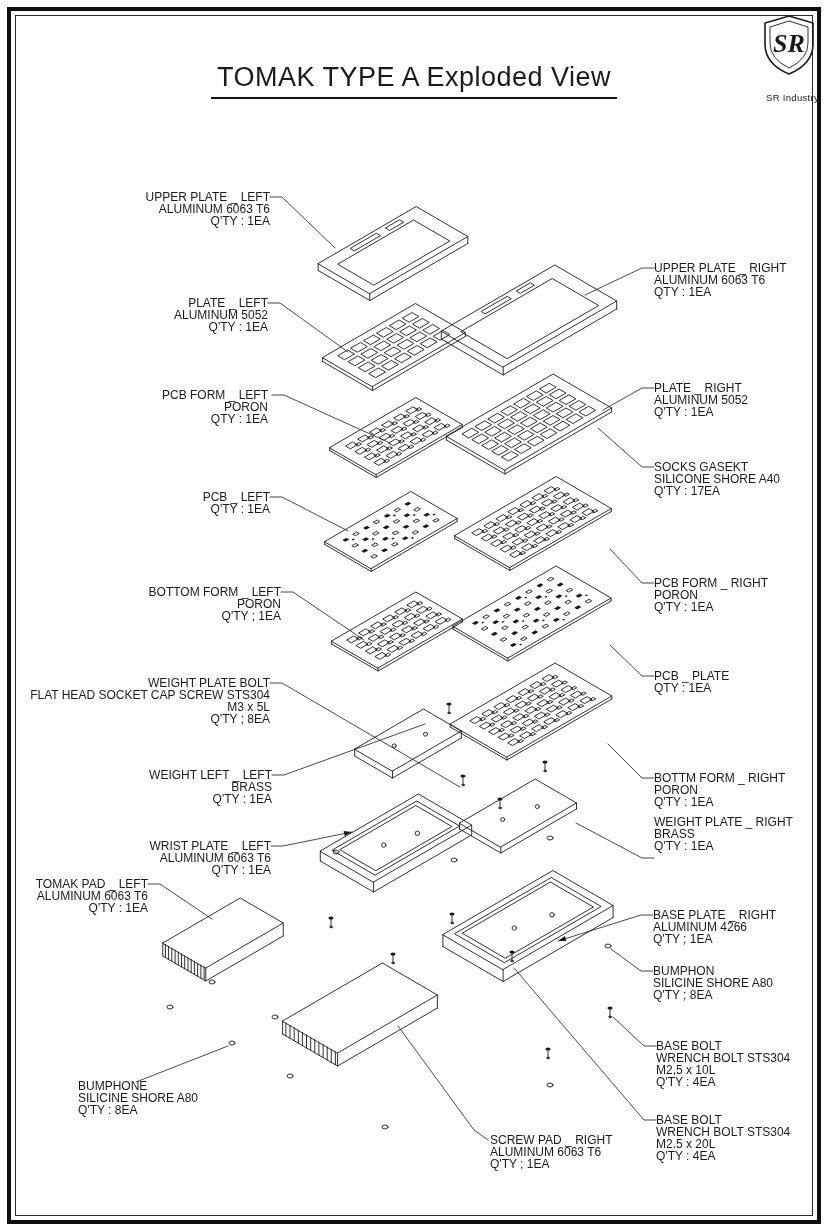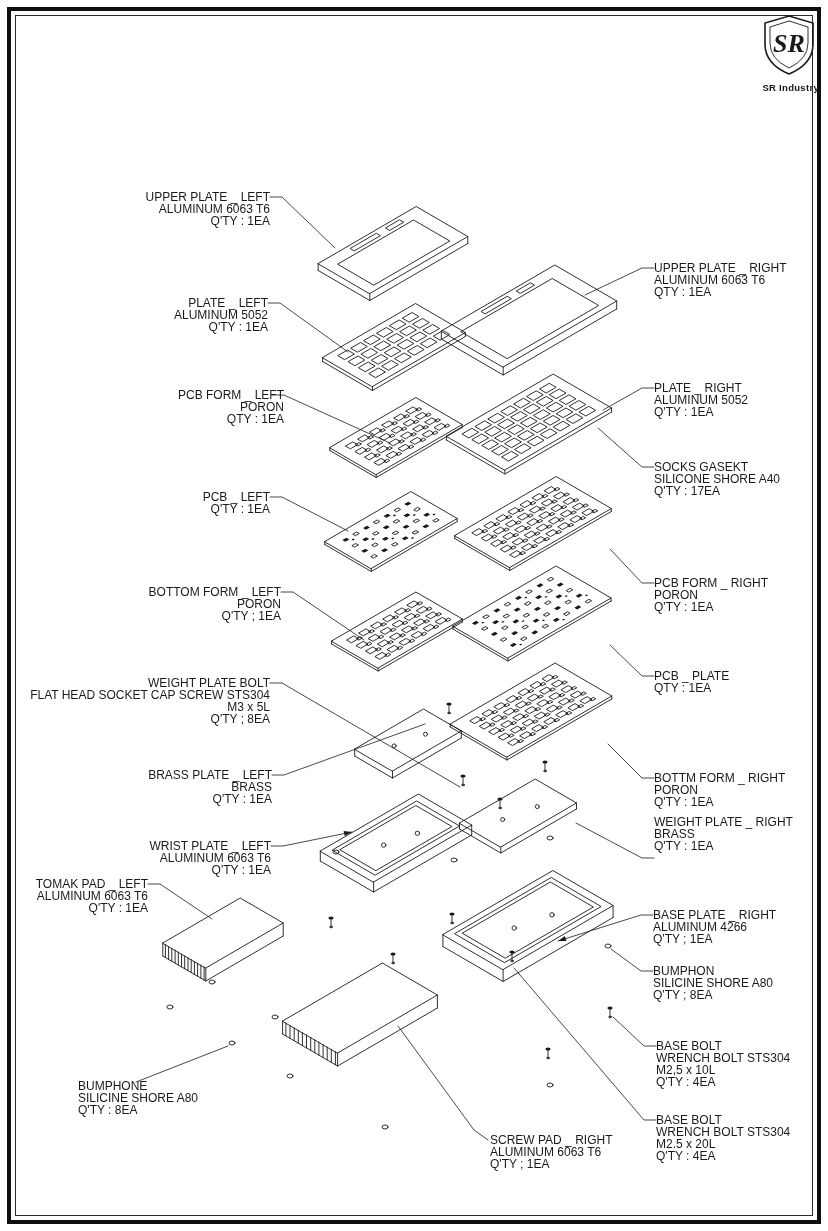--- a/index.html
+++ b/index.html
@@ -4,35 +4,38 @@
 <style>
   html,body{margin:0;padding:0;background:#e8e8e8;}
   #page{position:relative;width:828px;height:1231px;background:#ffffff;overflow:hidden;
         font-family:"Liberation Sans",sans-serif;color:#1a1a1a;}
   .border-outer{position:absolute;inset:7px;border:4px solid #0f0f0f;pointer-events:none;}
   .border-inner{position:absolute;inset:15px;border:1px solid #2a2a2a;pointer-events:none;}
   #title-wrap{position:absolute;top:62px;left:0;width:100%;text-align:center;}
   #title-wrap span{display:inline-block;font-size:27px;letter-spacing:0.5px;
         padding:0 6px 4px 6px;border-bottom:2px solid #111;}
   #logo{position:absolute;top:14px;left:737px;width:82px;text-align:right;}
-  #logo .caption{font-size:9.5px;font-weight:bold;margin-top:2px;letter-spacing:0.3px;}
+  #logo .caption{font-size:9.5px;font-weight:normal;margin-top:12px;letter-spacing:0.3px;}
   #drawing{position:absolute;left:0;top:0;}
   #drawing path,#drawing circle,#drawing ellipse{stroke:#1a1a1a;stroke-width:0.9;fill:none;stroke-linejoin:round;stroke-linecap:round;}
   #drawing .fill{fill:#1a1a1a;stroke:none;}
   #drawing .leader{stroke-width:0.8;}
   .lbl{position:absolute;font-size:12px;line-height:12px;white-space:nowrap;}
   .align-r{text-align:right;}
 </style>
 </head>
 <body>
 
 <div id="page">
   <div class="border-outer"></div>
   <div class="border-inner"></div>
 
+  <div id="title-wrap">
+    <span>TOMAK TYPE A Exploded View</span>
+  </div>
 
   <div id="logo">
     <svg width="60" height="62" viewBox="0 0 60 62">
       <path d="M30 2 L54 9 L54 30 Q54 50 30 60 Q6 50 6 30 L6 9 Z" fill="none" stroke="#1a1a1a" stroke-width="1.6"></path>
       <path d="M30 7 L49 13 L49 29 Q49 45 30 54 Q11 45 11 29 L11 13 Z" fill="none" stroke="#1a1a1a" stroke-width="0.9"></path>
       <text x="30" y="38" text-anchor="middle" font-family="Liberation Serif, serif" font-size="26" font-style="italic" font-weight="bold" fill="#1a1a1a" stroke="none">SR</text>
     </svg>
     <div class="caption">SR Industry</div>
   </div>
 
@@ -205,42 +208,42 @@
   <div class="lbl align-r" style="right:558px;top:191px">
       <div>UPPER PLATE _ LEFT</div>
       <div>ALUMINUM 6063 T6</div>
       <div>Q'TY : 1EA</div>
     </div>
   <div class="lbl align-r" style="right:560px;top:297px">
       <div>PLATE _ LEFT</div>
       <div>ALUMINUM 5052</div>
       <div>Q'TY : 1EA</div>
     </div>
-  <div class="lbl align-r" style="right:544px;top:389px">
+  <div class="lbl align-r" style="right:560px;top:389px">
       <div>PCB FORM _ LEFT</div>
       <div>PORON</div>
       <div>QTY : 1EA</div>
     </div>
   <div class="lbl align-r" style="right:558px;top:491px">
       <div>PCB _ LEFT</div>
       <div>Q'TY : 1EA</div>
     </div>
   <div class="lbl align-r" style="right:547px;top:586px">
       <div>BOTTOM FORM _ LEFT</div>
       <div>PORON</div>
       <div>Q'TY ; 1EA</div>
     </div>
   <div class="lbl align-r" style="right:558px;top:677px">
       <div>WEIGHT PLATE BOLT</div>
       <div>FLAT HEAD SOCKET CAP SCREW STS304</div>
       <div>M3 x 5L</div>
       <div>Q'TY ; 8EA</div>
     </div>
   <div class="lbl align-r" style="right:556px;top:769px">
-      <div>BRASS PLATE _ LEFT</div>
+      <div>WEIGHT LEFT _ LEFT</div>
       <div>BRASS</div>
       <div>Q'TY : 1EA</div>
     </div>
   <div class="lbl align-r" style="right:557px;top:840px">
       <div>WRIST PLATE _ LEFT</div>
       <div>ALUMINUM 6063 T6</div>
       <div>Q'TY : 1EA</div>
     </div>
   <div class="lbl align-r" style="right:680px;top:878px">
       <div>TOMAK PAD _ LEFT</div>

